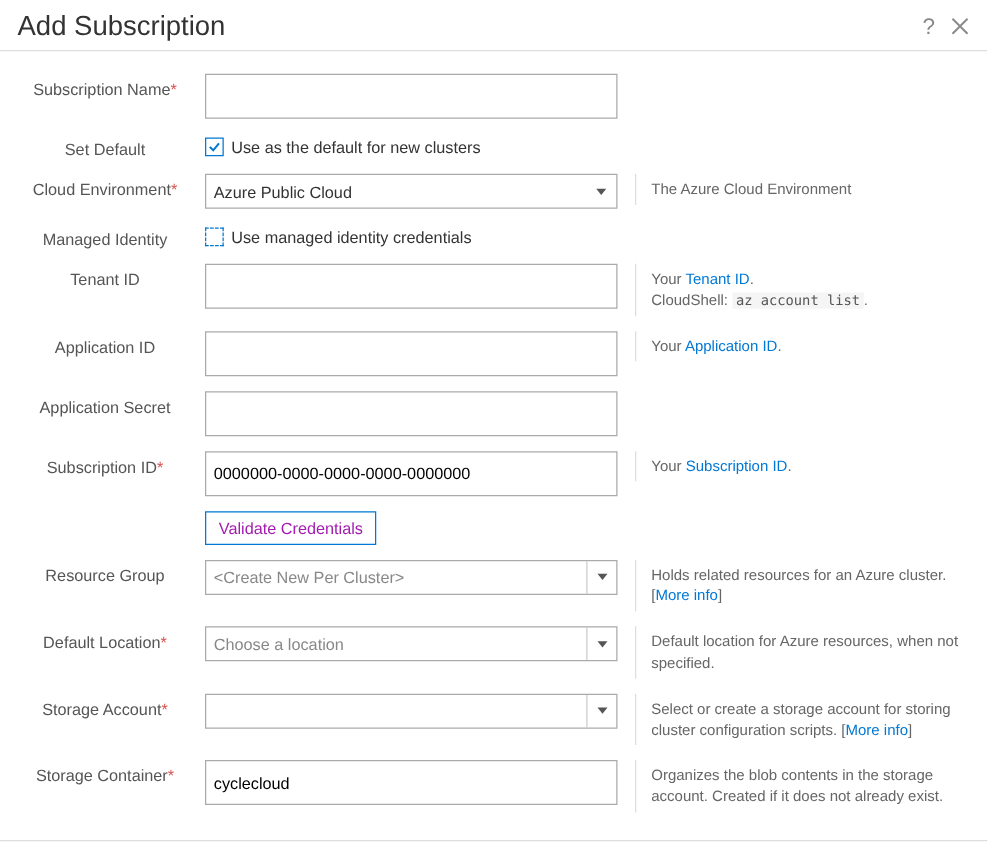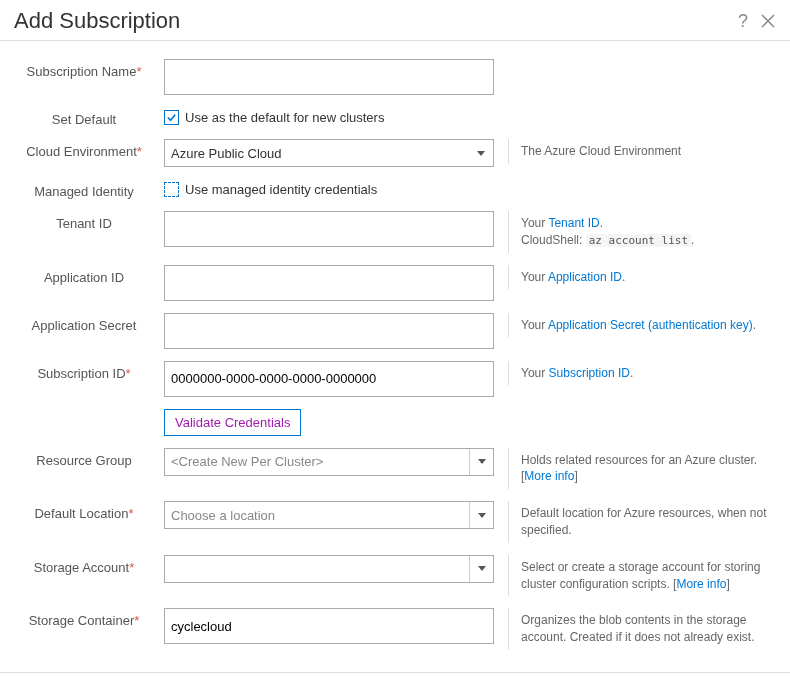--- a/index.html
+++ b/index.html
@@ -236,23 +236,20 @@
       <div class="desc">
         <span>Your </span><span class="link">Application ID</span><span>.</span>
       </div>
     </div>
 
     <div class="row">
       <div class="label">Application Secret</div>
       <div class="control">
         <input type="text" class="textinput" value="" style="">
       </div>
-      <div class="desc">
-        <span>Your </span><span class="link">Application Secret (authentication key)</span><span>.</span>
-      </div>
     </div>
 
     <div class="row">
       <div class="label">
         <span>Subscription ID</span><span class="required">*</span>
       </div>
       <div class="control">
         <input type="text" class="textinput" value="0000000-0000-0000-0000-0000000" style="">
       </div>
       <div class="desc">

